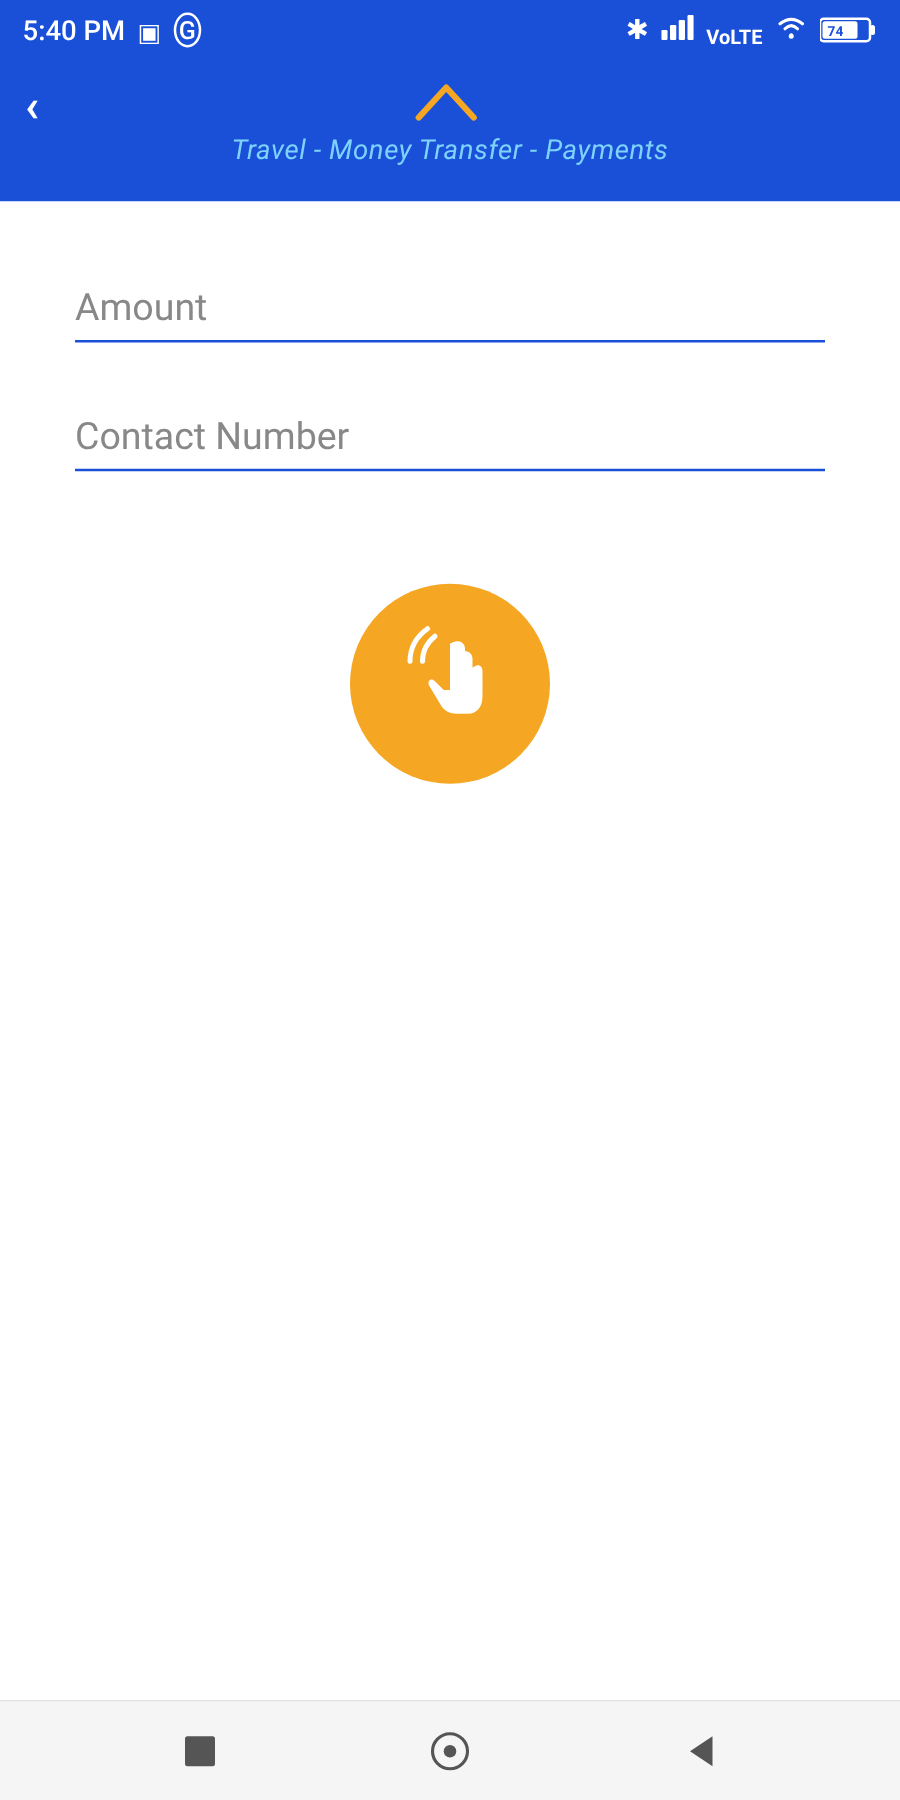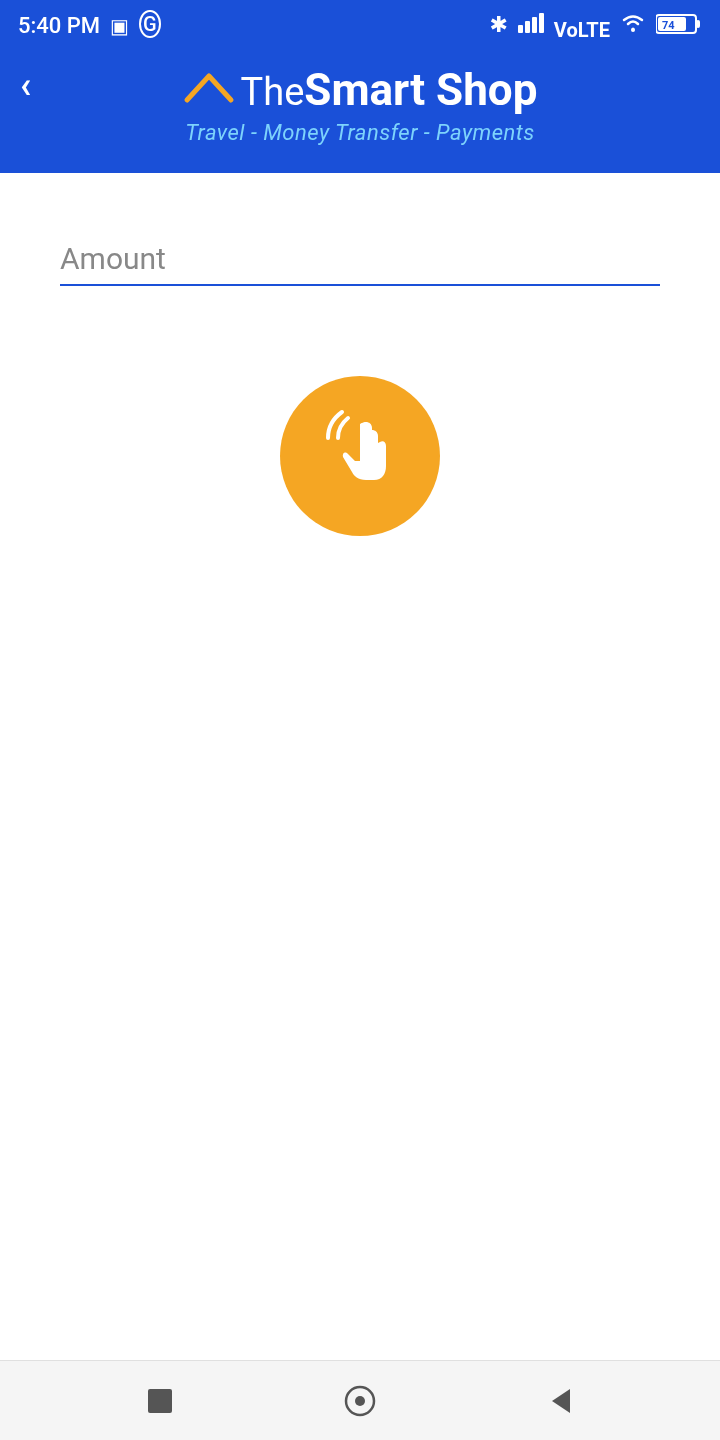--- a/index.html
+++ b/index.html
@@ -175,21 +175,21 @@
   <div class="status-right">
     <span>✱</span>
     <span>
       <svg width="26" height="22" viewBox="0 0 26 22" fill="white">
         <rect x="0" y="14" width="5" height="8" rx="1"></rect>
         <rect x="7" y="10" width="5" height="12" rx="1"></rect>
         <rect x="14" y="6" width="5" height="16" rx="1"></rect>
         <rect x="21" y="2" width="5" height="20" rx="1"></rect>
       </svg>
     </span>
-    <span style="font-size:20px; font-weight:bold;margin-top:11px;">VoLTE</span>
+    <span style="font-size:16px; font-weight:bold;margin-top:11px;">VoLTE</span>
     <span>
       <svg width="26" height="22" viewBox="0 0 26 22" fill="white">
         <path d="M13 18 L13 18" stroke="white" stroke-width="3" stroke-linecap="round"></path>
         <path d="M8 13 Q13 8 18 13" stroke="white" stroke-width="2.5" fill="none" stroke-linecap="round"></path>
         <path d="M4 9 Q13 2 22 9" stroke="white" stroke-width="2.5" fill="none" stroke-linecap="round"></path>
         <circle cx="13" cy="19" r="2" fill="white"></circle>
       </svg>
     </span>
     <span style="display:inline-flex; align-items:flex-end;">
       <svg width="46" height="22" viewBox="0 0 46 22">
@@ -205,34 +205,34 @@
 <div class="header">
   <div class="back-btn">‹</div>
   <div class="logo-container">
     <div class="logo-title">
 
       <div class="logo-icon">
         <svg viewBox="0 0 52 36" fill="none">
           <polyline points="4,30 26,6 48,30" stroke="#f5a623" stroke-width="5" stroke-linecap="round" stroke-linejoin="round" fill="none"></polyline>
         </svg>
       </div>
-      <span class="logo-text">
-        <span class="the">The</span><span>Smart Shop</span>
-      </span>
     </div>
     <div class="logo-tagline">Travel - Money Transfer - Payments</div>
   </div>
 </div>
 
 <div class="main-content">
 
   <div class="form-group">
     <input type="text" class="form-input" placeholder="Amount" style="">
   </div>
 
+  <div class="form-group">
+    <input type="text" class="form-input" placeholder="Contact Number" style="">
+  </div>
 
   <div class="pay-here-container">
     <div class="pay-circle">
 
       <svg viewBox="0 0 100 100" fill="white">
 
         <path d="M38 12 Q28 20 28 32" stroke="white" stroke-width="4" fill="none" stroke-linecap="round"></path>
         <path d="M32 6 Q18 16 18 32" stroke="white" stroke-width="4" fill="none" stroke-linecap="round"></path>
 
         <path d="M50 18 L50 55 L45 55 L38 48 C35 45 32 47 33 51 L42 66 C44 70 48 74 56 74 L64 74 C72 74 76 68 76 60 L76 40 C76 36 73 34 70 36 L68 37 L68 30 C68 26 65 24 62 24 L62 22 C62 18 59 16 56 16 C53 16 50 18 50 18Z" fill="white"></path>

